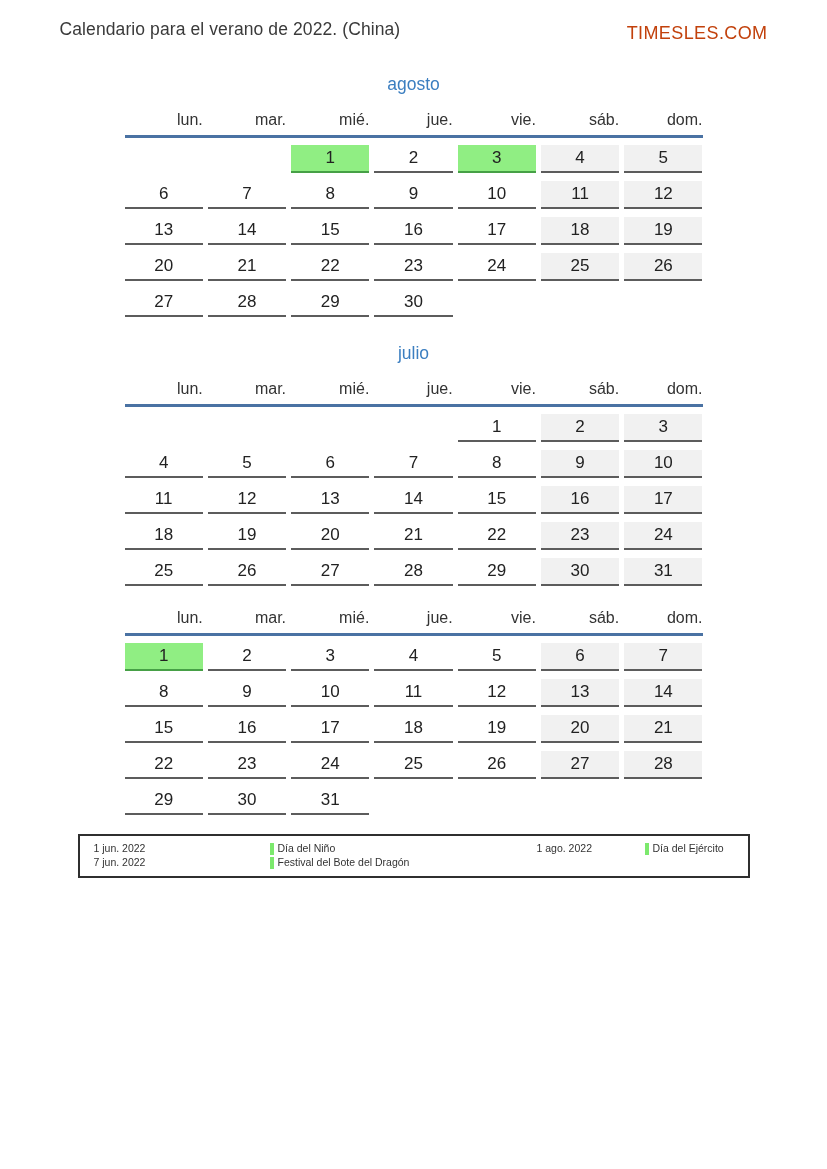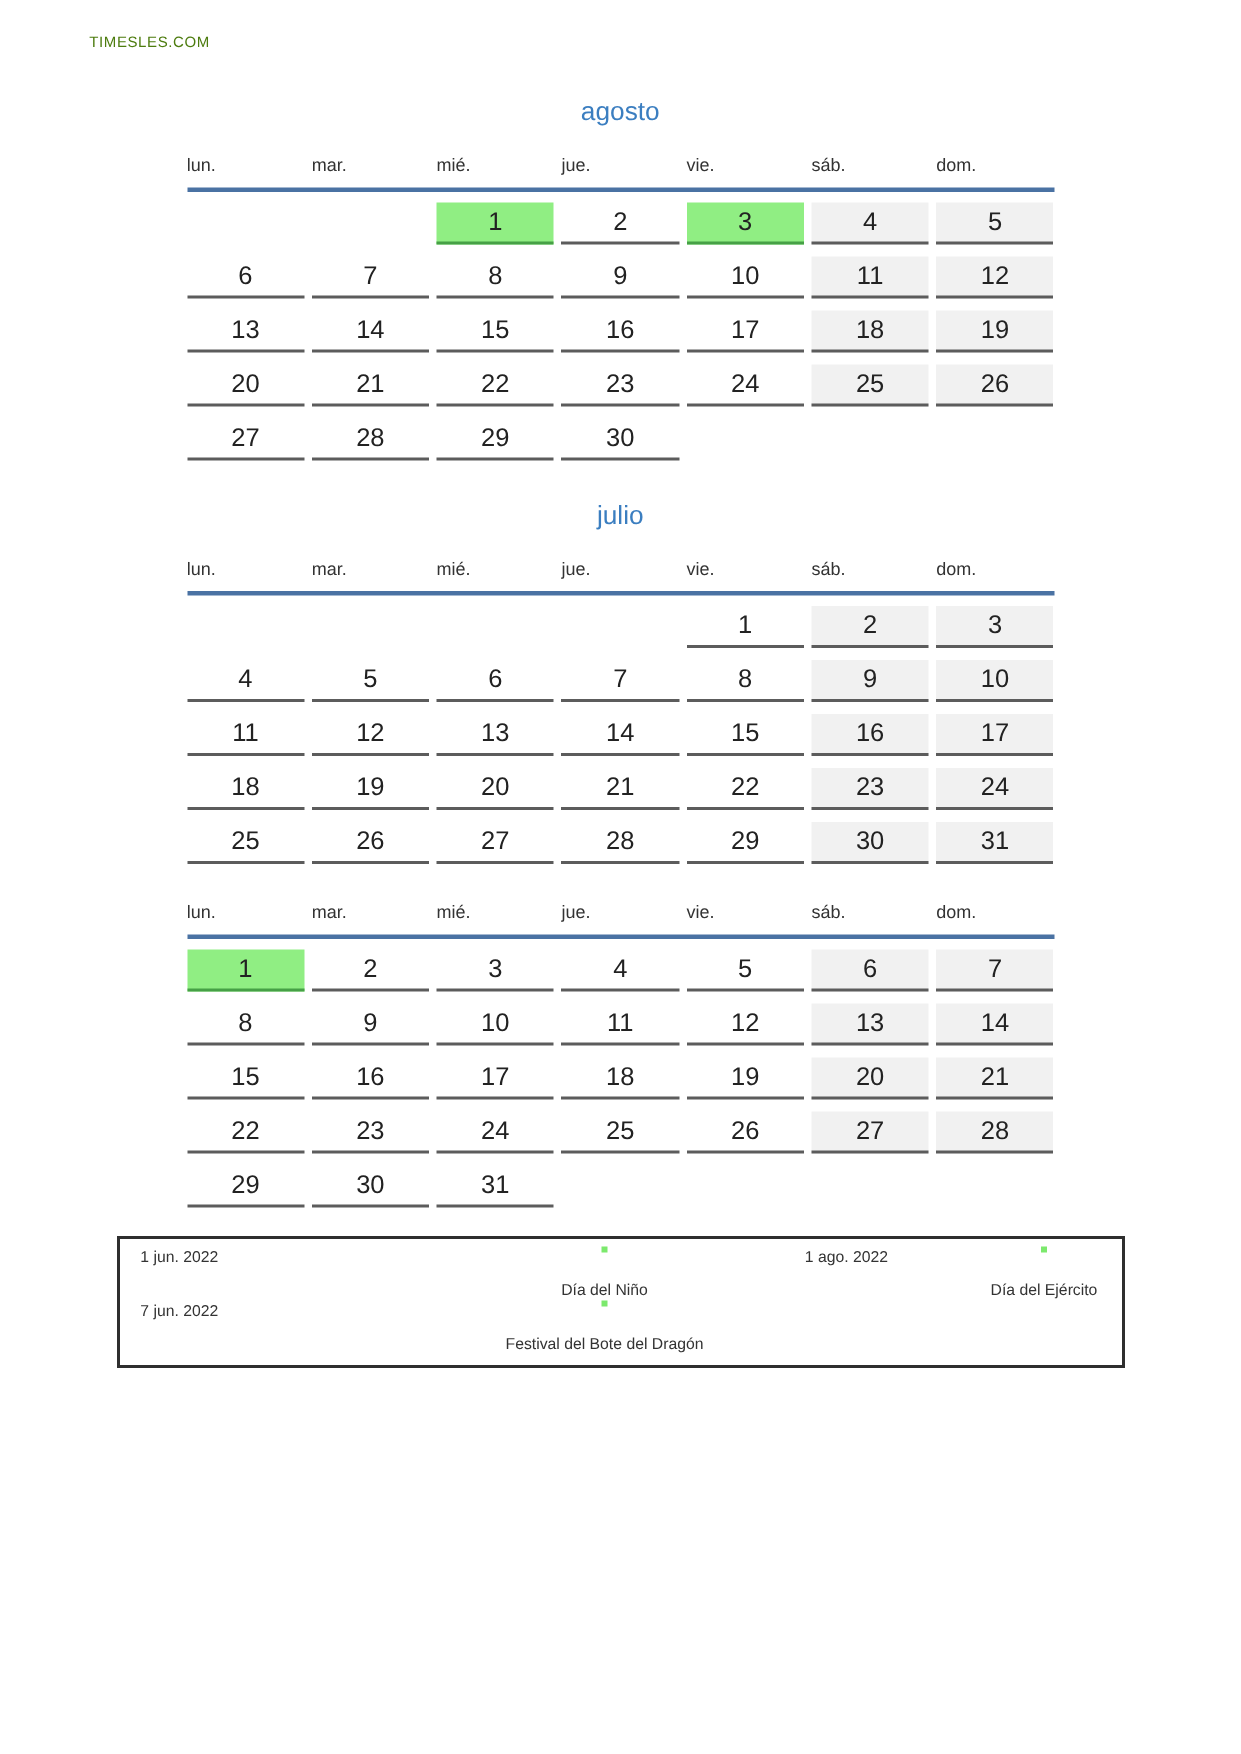--- a/index.html
+++ b/index.html
@@ -20,22 +20,22 @@
     align-items: flex-start;
   }
   .page-title {
     font-size: 17.5px;
     color: #3a3a3a;
     font-weight: 400;
     margin: 0;
     letter-spacing: 0.1px;
   }
   .site-link {
-    font-size: 10px;
-    color: #4d7c0f;
+    font-size: 18px;
+    color: #c2410c;
     text-decoration: none;
     letter-spacing: 0.4px;
     padding-top: 4px;
   }
   .calendar { width: 578px; margin: 0 auto; }
   .month { margin-top: 25px; }
   .month.first { margin-top: 29px; }
   .month-title {
     margin: 0;
     text-align: center;
@@ -45,23 +45,23 @@
     height: 23px;
     line-height: 23px;
   }
   .grid {
     display: grid;
     grid-template-columns: repeat(7, 1fr);
     column-gap: 5px;
   }
   .weekday-row {
     margin-top: 17px;
-    font-size: 12px;
+    font-size: 16px;
     color: #333333;
-    text-align: left;
+    text-align: right;
     height: 14px;
     line-height: 14px;
   }
   .header-line {
     margin-top: 8px;
     height: 3px;
     background: #4a72a3;
   }
   .day-grid { margin-top: 7px; row-gap: 8px; }
   .cell {
@@ -83,27 +83,28 @@
   }
   .legend-grid {
     display: grid;
     grid-template-columns: 176px 267px 108px 1fr;
     font-size: 10.5px;
     color: #333333;
     line-height: 14px;
     row-gap: 0;
   }
   .l-date { white-space: nowrap; }
-  .l-event { display: flex; align-items: center; gap: 18px; white-space: nowrap; flex-direction: column; }
+  .l-event { display: flex; align-items: flex-end; gap: 4px; white-space: nowrap; }
   .bar { width: 4px; height: 12px; flex: 0 0 4px; display: inline-block; }
 </style>
 </head>
 <body>
 
 <header class="topbar">
+  <h1 class="page-title">Calendario para el verano de 2022. (China)</h1>
   <a class="site-link" href="#">TIMESLES.COM</a>
 </header>
 
 <main class="calendar">
     <section class="month first">
       <h2 class="month-title" style="color: rgb(59, 126, 192);">agosto</h2>
       <div class="grid weekday-row">
         <span>lun.</span>
         <span>mar.</span>
         <span>mié.</span>

